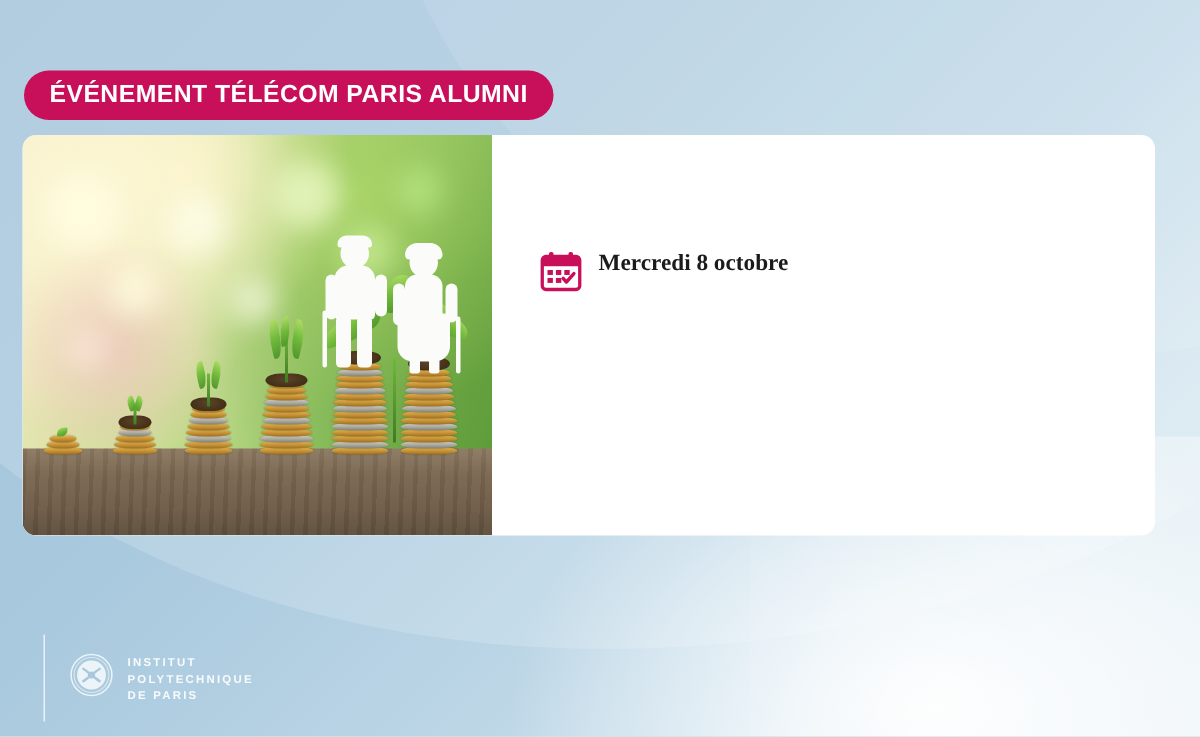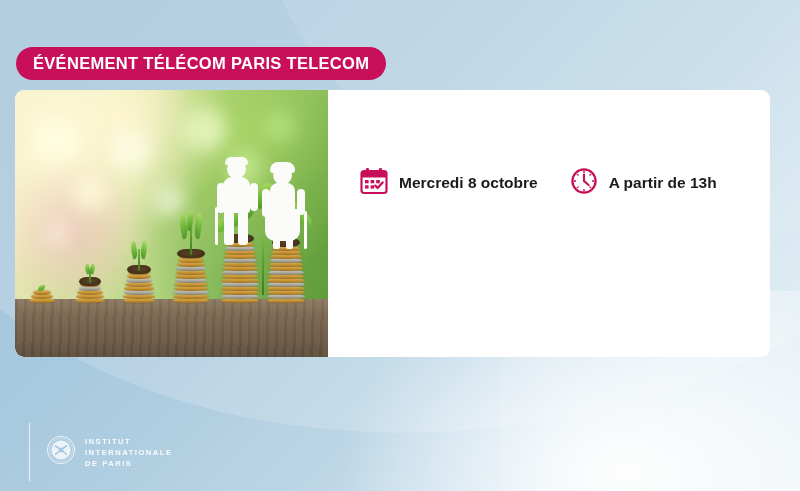--- a/index.html
+++ b/index.html
@@ -146,21 +146,21 @@
     font-size:23px;
     font-weight:bold;
     line-height:1.17;
     letter-spacing:-0.1px;
     text-transform:uppercase;
     white-space:pre-line;
   }
   #meta{ margin-top:26px; }
   .meta-row{ display:flex; align-items:center; }
   .meta-row + .meta-row{ margin-top:22px; }
-  .meta-item{ display:flex; align-items:center; }
+  .meta-item{ display:flex; align-items:flex-start;font-family:Liberation Serif, serif; }
   .meta-item + .meta-item{ margin-left:32px; }
   .meta-icon{ display:block; flex:0 0 auto; margin-right:11px; }
   .meta-text{
     color:#1b1b1b;
     font-size:15.5px;
     font-weight:bold;
     white-space:nowrap;
   }
 
   
@@ -233,21 +233,21 @@
 </head>
 <body>
 
 <div id="bg-base"></div>
 <div id="bg-swoosh"></div>
 <div id="bg-swoosh2"></div>
 <div id="bg-glow"></div>
 <div id="bg-corner"></div>
 
 <div id="badge">
-  <span>ÉVÉNEMENT TÉLÉCOM PARIS TELECOM</span>
+  <span>ÉVÉNEMENT TÉLÉCOM PARIS ALUMNI</span>
 </div>
 
 <div id="card">
 
   <div id="photo-wrap">
     <div id="photo">
       <div id="photo-sky"></div>
       <div id="photo-pinkhaze"></div>
 
       <div class="bk" style="left:18px;top:28px;width:46px;height:46px;background:rgba(255,253,225,.85);"></div>
@@ -423,38 +423,20 @@
               <rect x="10.6" y="13" width="3.6" height="3.3" fill="#c8105a"></rect>
               <rect x="16.2" y="13" width="3.6" height="3.3" fill="#c8105a"></rect>
               <rect x="5" y="18.3" width="3.6" height="3.3" fill="#c8105a"></rect>
               <rect x="10.6" y="18.3" width="3.6" height="3.3" fill="#c8105a"></rect>
               <path d="M15.4 18.6 L17.6 21 L22.6 15.4" fill="none" stroke="#c8105a" stroke-width="2.3" stroke-linecap="round" stroke-linejoin="round"></path>
             </svg>
           </span>
           <span class="meta-text">Mercredi 8 octobre</span>
         </div>
 
-        <div class="meta-item">
-          <span class="meta-icon">
-            <svg width="28" height="28" viewBox="0 0 28 28">
-              <circle cx="14" cy="14" r="11.6" fill="none" stroke="#c8105a" stroke-width="2.2"></circle>
-              <line x1="14" y1="3.6" x2="14" y2="6" stroke="#c8105a" stroke-width="1.4"></line>
-              <line x1="14" y1="22" x2="14" y2="24.4" stroke="#c8105a" stroke-width="1.4"></line>
-              <line x1="3.6" y1="14" x2="6" y2="14" stroke="#c8105a" stroke-width="1.4"></line>
-              <line x1="22" y1="14" x2="24.4" y2="14" stroke="#c8105a" stroke-width="1.4"></line>
-              <line x1="6.9" y1="6.9" x2="8.5" y2="8.5" stroke="#c8105a" stroke-width="1.1"></line>
-              <line x1="19.5" y1="19.5" x2="21.1" y2="21.1" stroke="#c8105a" stroke-width="1.1"></line>
-              <line x1="21.1" y1="6.9" x2="19.5" y2="8.5" stroke="#c8105a" stroke-width="1.1"></line>
-              <line x1="8.5" y1="19.5" x2="6.9" y2="21.1" stroke="#c8105a" stroke-width="1.1"></line>
-              <line x1="14" y1="14" x2="14" y2="7.6" stroke="#c8105a" stroke-width="2.1" stroke-linecap="round"></line>
-              <line x1="14" y1="14" x2="18.6" y2="18" stroke="#c8105a" stroke-width="2.1" stroke-linecap="round"></line>
-            </svg>
-          </span>
-          <span class="meta-text">A partir de 13h</span>
-        </div>
 
       </div>
 
 
     </div>
   </div>
 </div>
 
 <div id="footer">
 
@@ -466,17 +448,17 @@
       <svg width="30" height="30" viewBox="0 0 30 30">
         <circle cx="15" cy="15" r="13.6" fill="none" stroke="#ffffff" stroke-width="1" opacity=".85"></circle>
         <circle cx="15" cy="15" r="9.6" fill="#ffffff" opacity=".85"></circle>
         <path d="M9 10.5 C13 13 17 17 21 19.5" stroke="#a9c8dd" stroke-width="1.6" fill="none"></path>
         <path d="M21 10.5 C17 13 13 17 9 19.5" stroke="#a9c8dd" stroke-width="1.6" fill="none"></path>
         <circle cx="15" cy="15" r="2.4" fill="#a9c8dd"></circle>
         <circle cx="15" cy="15" r="11.6" fill="none" stroke="#ffffff" stroke-width="0.7" opacity=".6"></circle>
       </svg>
     </span>
     <span id="ip-text">INSTITUT
-INTERNATIONALE
+POLYTECHNIQUE
 DE PARIS</span>
   </div>
 
 </div>
 
 </body></html>

